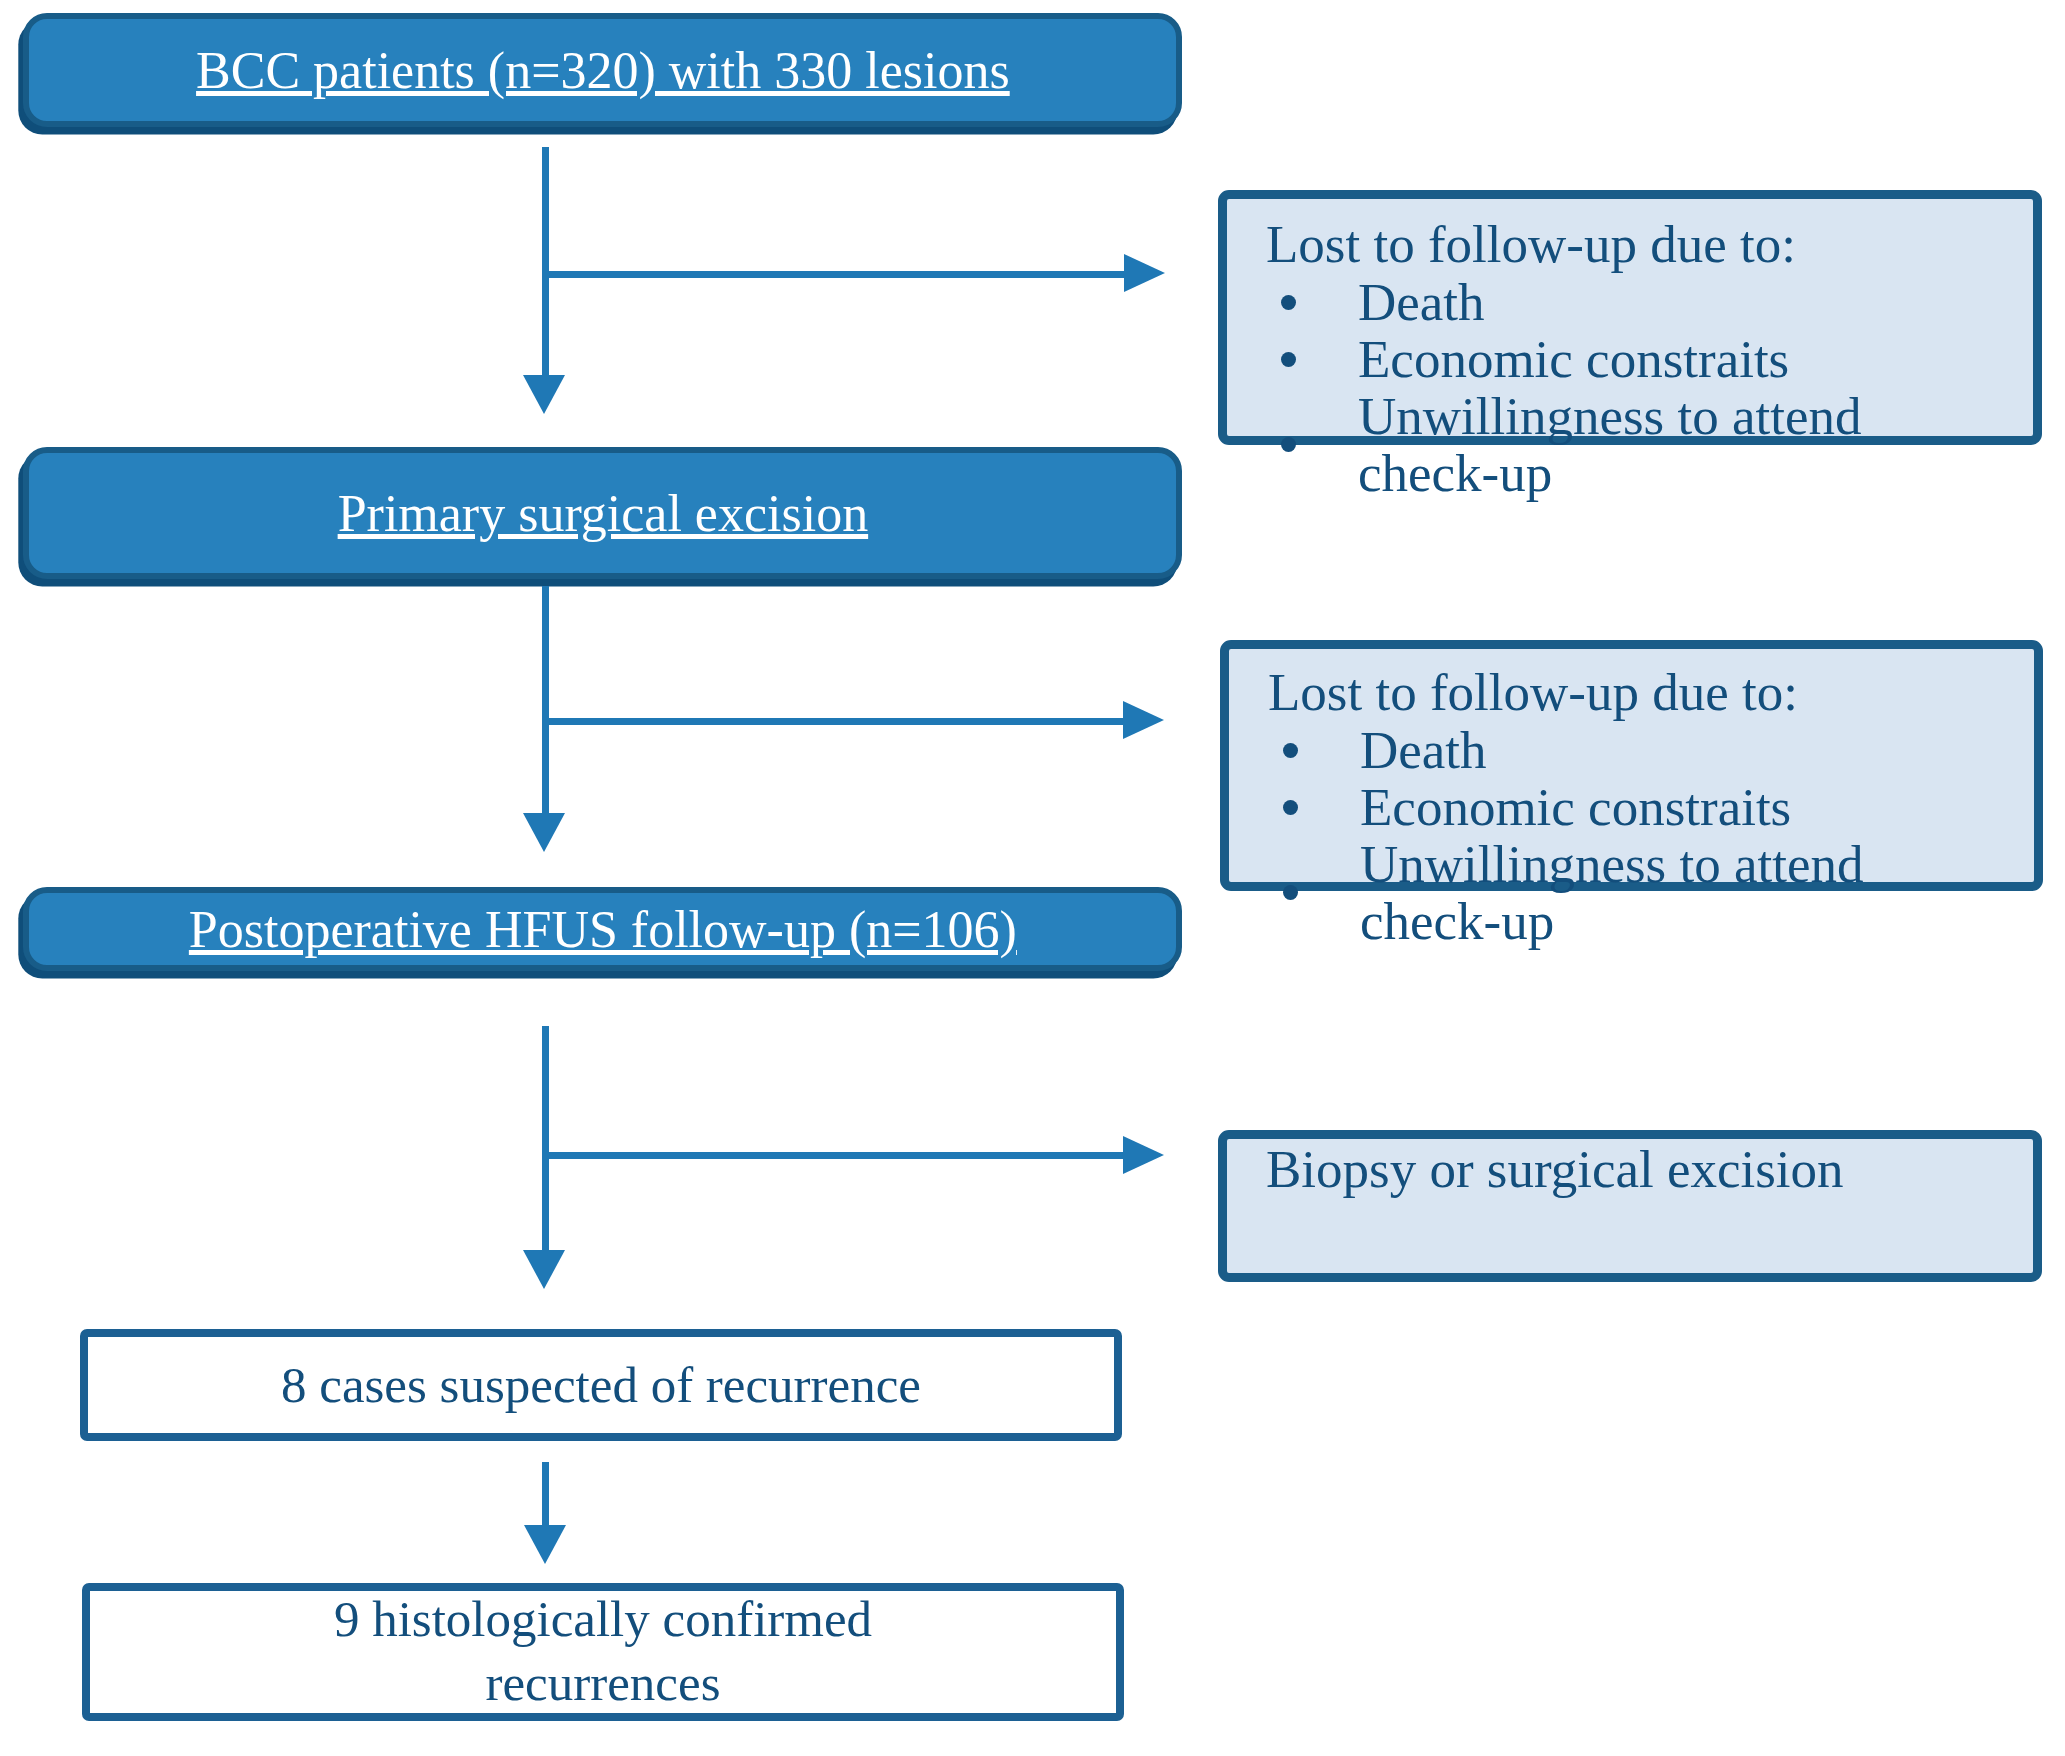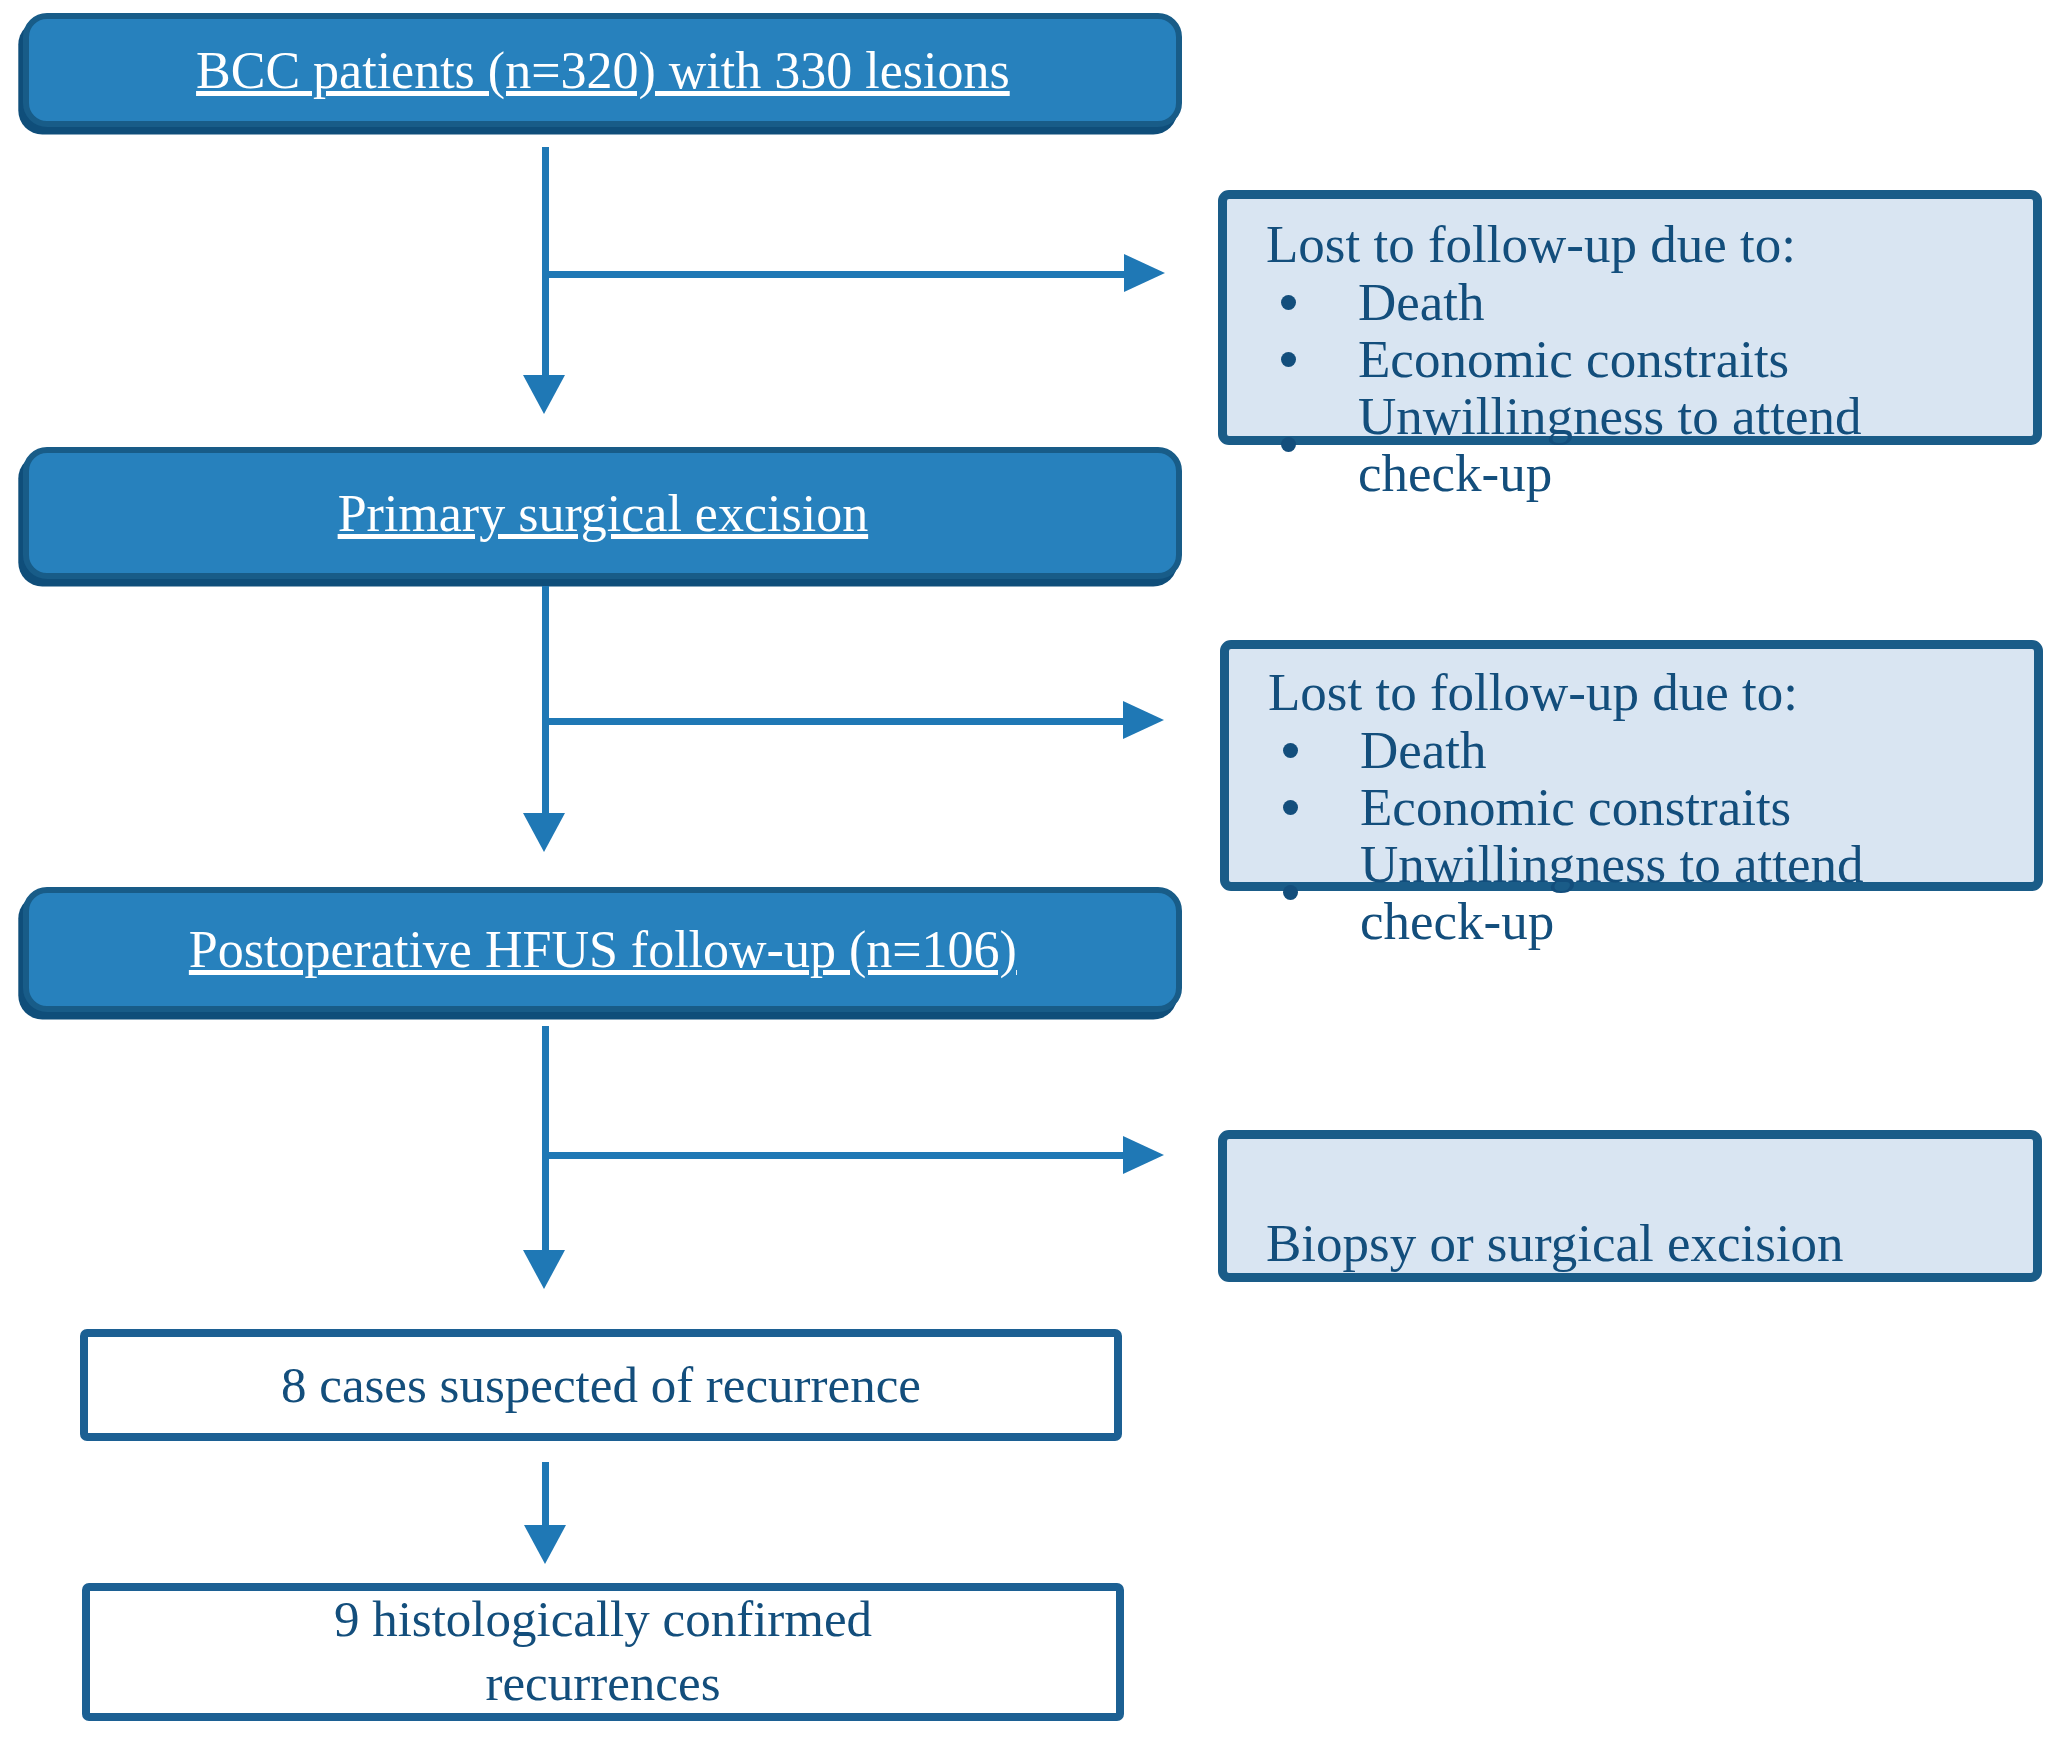--- a/index.html
+++ b/index.html
@@ -26,35 +26,35 @@
     background:var(--box-fill);
     border:6.6px solid var(--box-border);
     border-radius:24px;
     box-shadow:-4.7px 7.5px 0 var(--box-shadow);
     color:var(--text-light);
     display:flex;align-items:center;justify-content:center;
     font-size:52px;text-align:center;text-decoration:underline;
   }
   #box-patients{top:13px;}
   #box-excision{top:447px;height:132px;}
-  #box-followup{top:887px;height:125px;}
+  #box-followup{top:887px;height:84px;}
 
   
   .sidebox{
     position:absolute;
     background:var(--side-fill);
     border:9.4px solid var(--side-border);
     border-radius:11px;
     color:var(--text-dark);
     font-size:53px;
     margin-top:48px;
   }
   #side-lost1{left:1218px;top:142px;width:824px;height:255px;padding:19px 22.5px 0 39px;}
   #side-lost2{left:1220px;top:592px;width:823px;height:251px;padding:17px 22.5px 0 39px;}
-  #side-biopsy{left:1218px;top:1082px;width:824px;height:152px;display:flex;align-items:flex-end;padding-left:39px;}
+  #side-biopsy{left:1218px;top:1082px;width:824px;height:152px;display:flex;align-items:flex-start;padding-left:39px;}
   .sidebox .title{line-height:52px;margin-bottom:3.7px;}
   .bullet-row{display:flex;align-items:center;line-height:57px;}
   .bullet-dot{width:15px;height:15px;border-radius:50%;background:var(--text-dark);margin:0 62px 0 15px;flex:none;}
 
   
   .outcome{
     position:absolute;background:#fff;
     border:8.4px solid var(--outcome-border);
     border-radius:7px;
     color:var(--text-dark);

